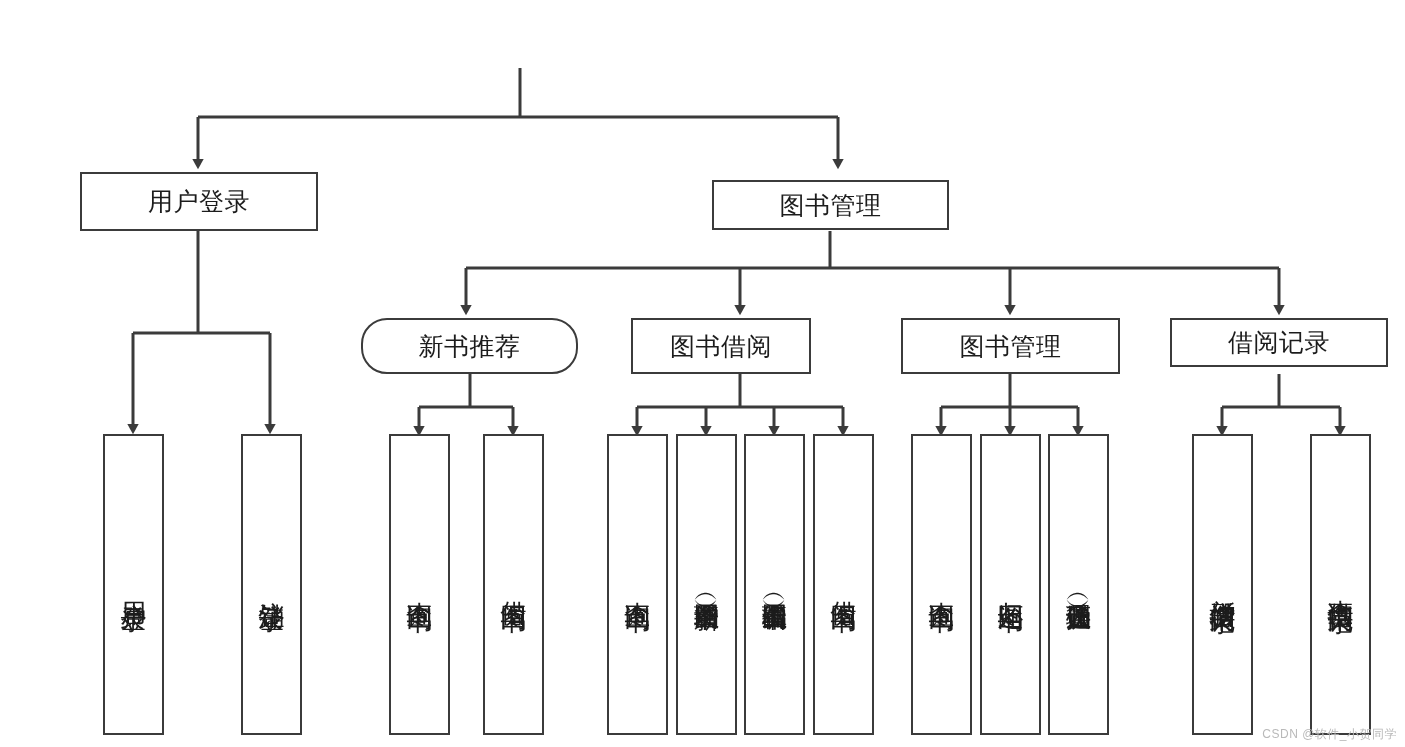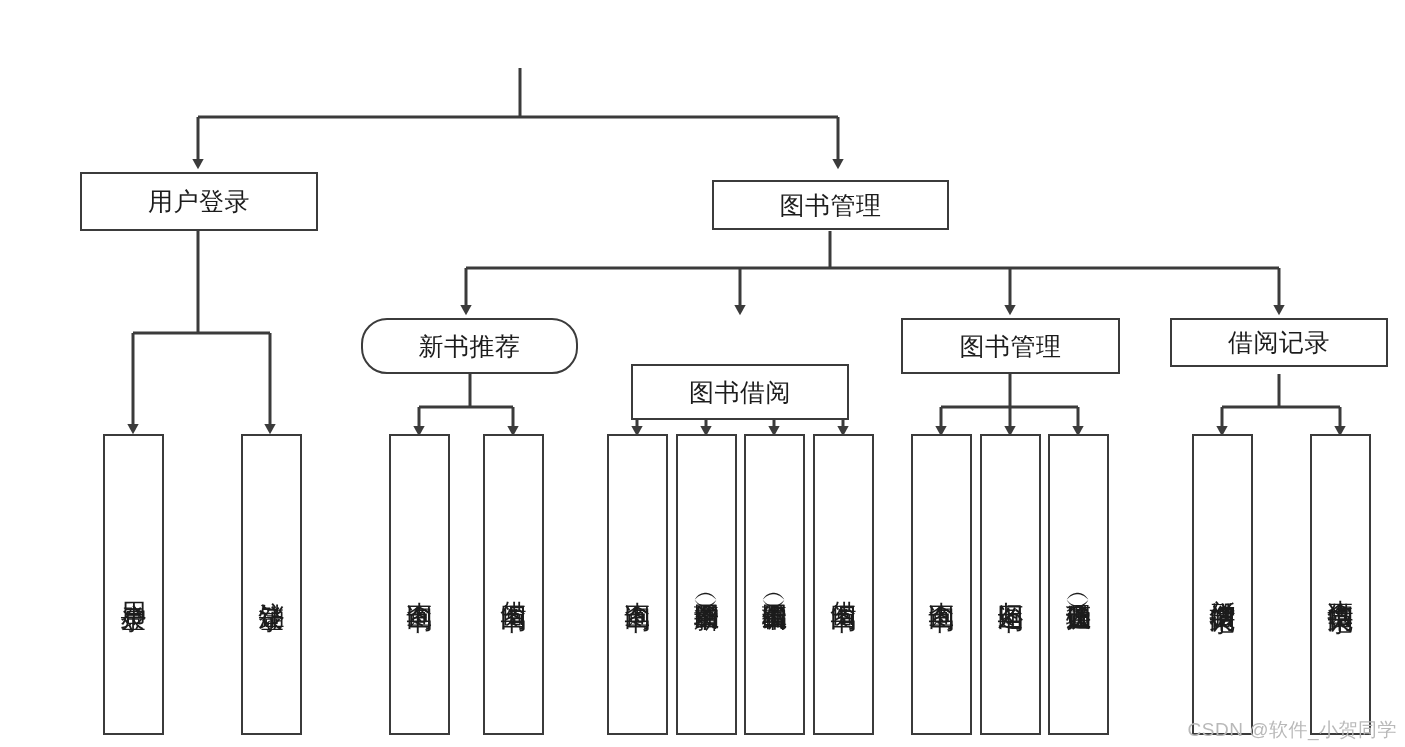--- a/index.html
+++ b/index.html
@@ -59,21 +59,21 @@
   }
   .node.vert.tight .label{
     font-size:25px;
     letter-spacing:0px;
     line-height:1.0;
   }
   .watermark{
     position:absolute;
     right:8px;
     bottom:4px;
-    font-size:19px;
+    font-size:12px;
     color:#b9b9b9;
     white-space:nowrap;
     letter-spacing:0.5px;
     font-family:"Liberation Sans","DejaVu Sans",sans-serif;
   }
 </style>
 </head>
 <body>
 
 <div id="canvas">
@@ -134,21 +134,21 @@
   </div>
 
   <div class="node horiz" style="left:712px;top:180px;width:237px;height:50px;">
     <span class="label">图书管理</span>
   </div>
 
   <div class="node horiz" style="left:361px;top:318px;width:217px;height:56px;border-radius:26px;">
     <span class="label">新书推荐</span>
   </div>
 
-  <div class="node horiz" style="left:631px;top:318px;width:218px;height:56px;margin-top:46px;">
+  <div class="node horiz" style="left:631px;top:318px;width:180px;height:56px;">
     <span class="label">图书借阅</span>
   </div>
 
   <div class="node horiz" style="left:901px;top:318px;width:219px;height:56px;">
     <span class="label">图书管理</span>
   </div>
 
   <div class="node horiz" style="left:1170px;top:318px;width:218px;height:49px;">
     <span class="label">借阅记录</span>
   </div>

